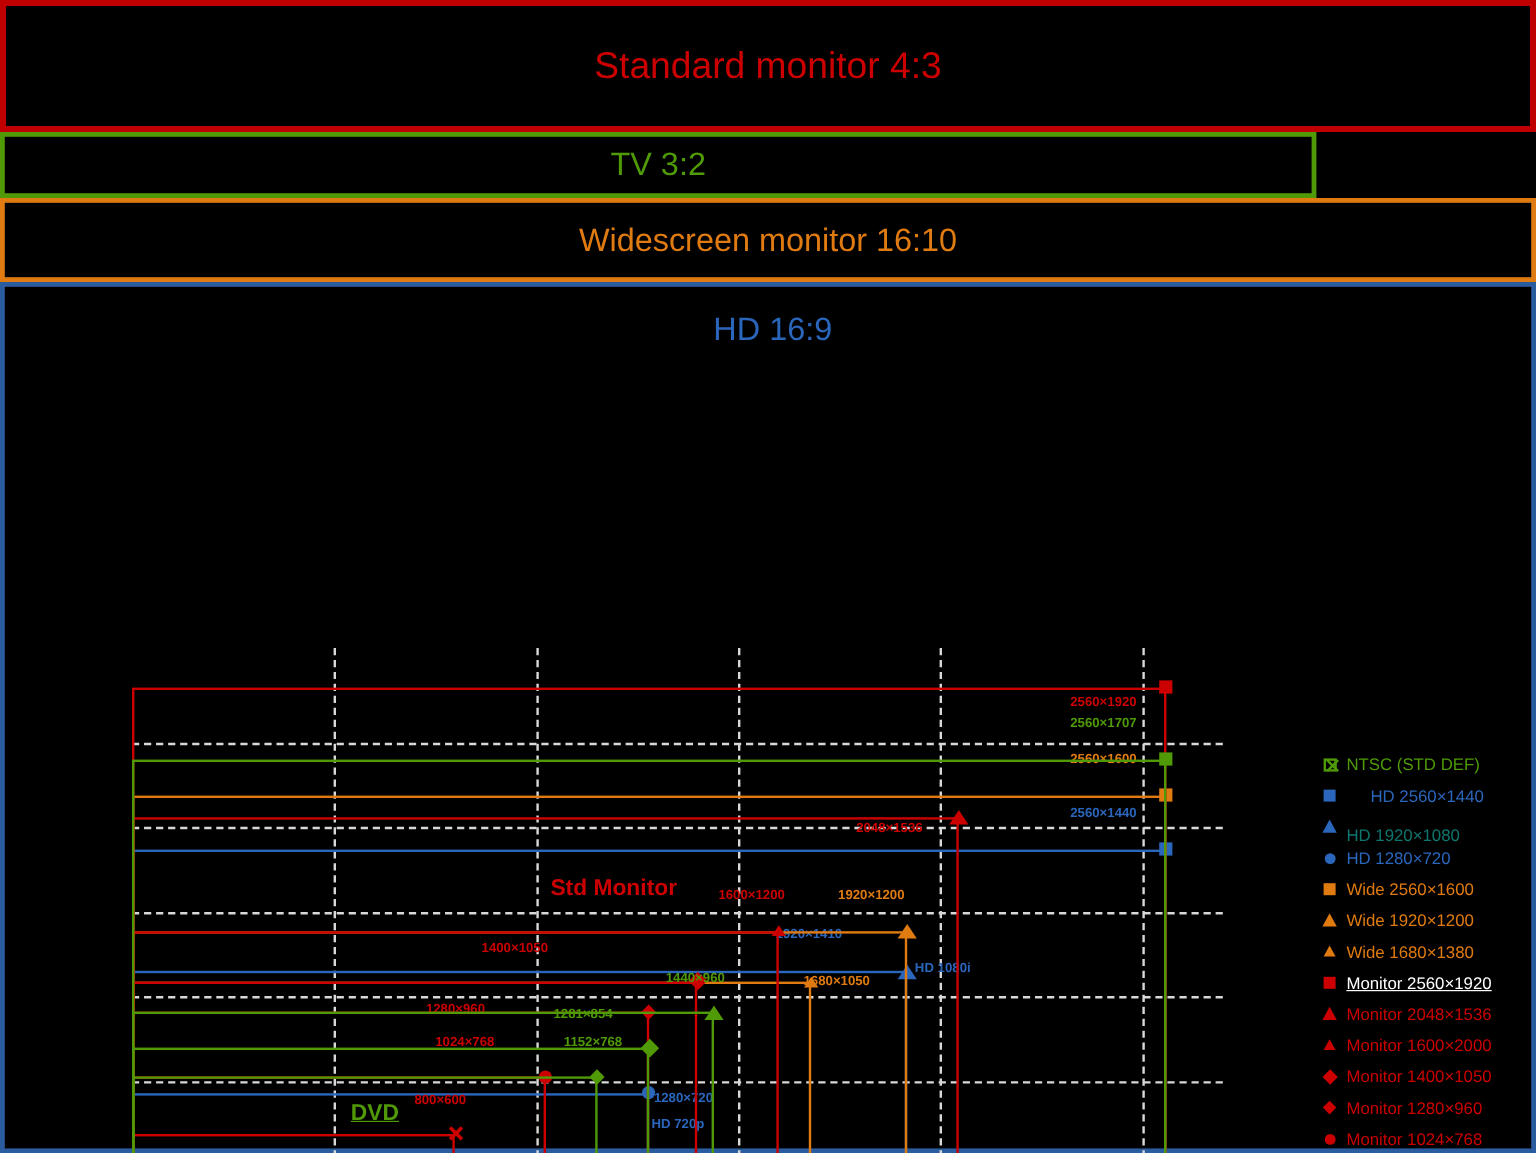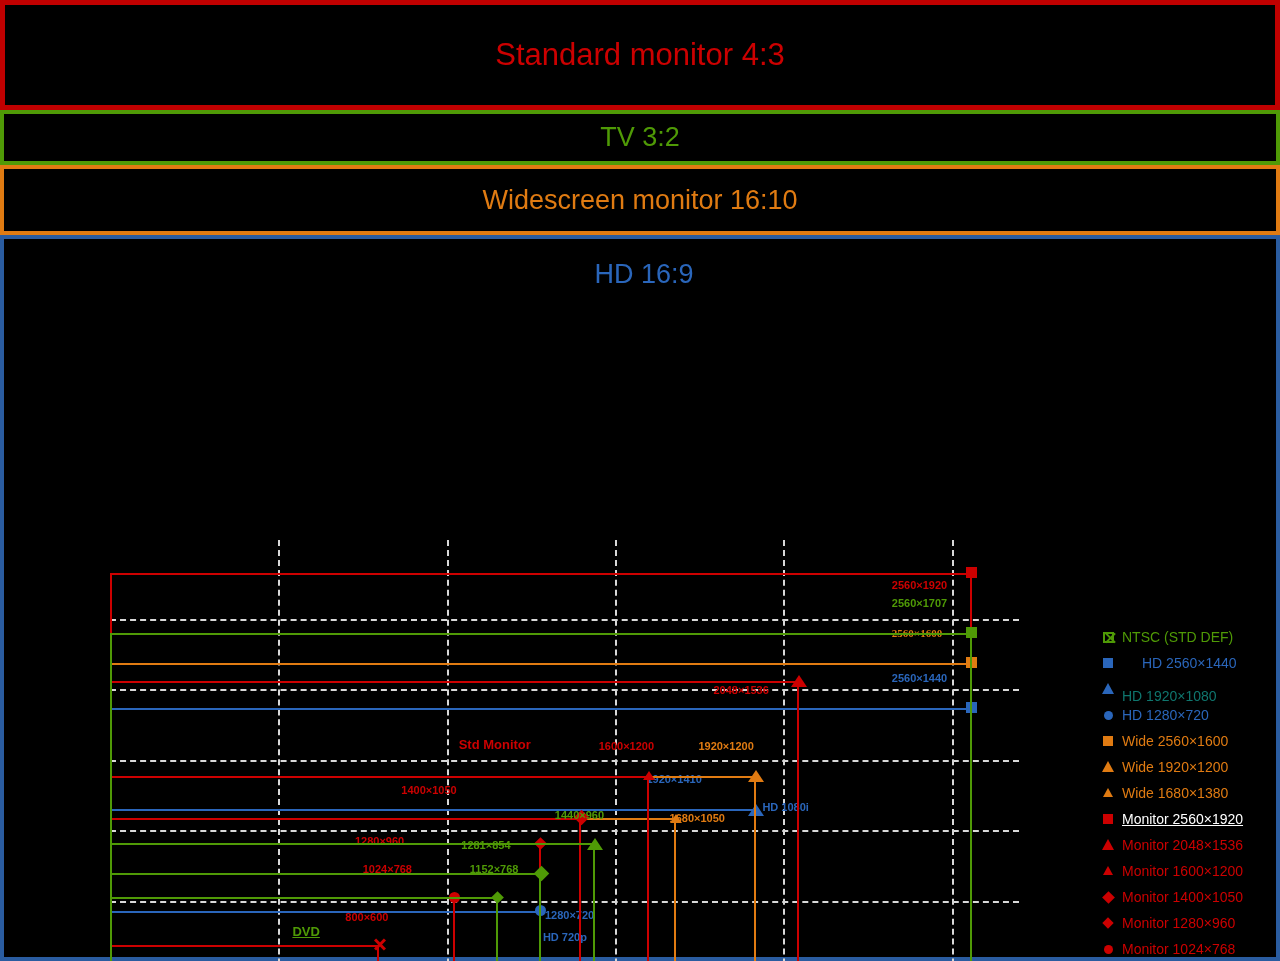--- a/index.html
+++ b/index.html
@@ -6,21 +6,21 @@
   body{width:1280px;height:961px;position:relative;overflow:hidden;
        font-family:"Liberation Sans","DejaVu Sans",sans-serif;}
 
   .banner{position:absolute;left:0;box-sizing:border-box;background:#000;
           display:flex;align-items:center;justify-content:center;}
   .banner span{font-weight:400;}
 
   #banner-43{top:0;width:1280px;height:110px;border:5px solid #c00000;}
   #banner-43 span{color:#cc0000;font-size:31px;}
 
-  #banner-32{top:110px;width:1280px;height:55px;border:4px solid #4f9a06;}
+  #banner-32{top:110px;width:1097px;height:55px;border:4px solid #4f9a06;}
   #banner-32 span{color:#4f9a06;font-size:27px;}
 
   #banner-1610{top:165px;width:1280px;height:70px;border:4px solid #e07b12;}
   #banner-1610 span{color:#e07b12;font-size:27px;}
 
   #banner-169{top:235px;width:1280px;height:726px;border:4px solid #2a5ca0;
               display:block;}
   #hd-title{position:absolute;top:20px;left:0;width:1280px;text-align:center;
             color:#2a66bb;font-size:27px;}
 
@@ -41,21 +41,21 @@
   .mk.di{transform:rotate(45deg);}
   .mk.tr{width:0;height:0;background:none !important;
          border-left:7px solid transparent;border-right:7px solid transparent;}
   .mk.x{background:none !important;}
   .mk.x:before,.mk.x:after{content:"";position:absolute;left:0;top:4px;
          width:13px;height:3px;}
   .mk.x:before{transform:rotate(45deg);}
   .mk.x:after{transform:rotate(-45deg);}
 
   .lbl{position:absolute;font-size:11px;font-weight:bold;white-space:nowrap;}
-  .lbl.big{font-size:13px;}
+  .lbl.big{font-size:19px;}
 
   
   #legend{position:absolute;left:1096px;top:385px;width:180px;}
   .lg-row{display:flex;align-items:center;height:26px;}
   .lg-mk{width:16px;height:16px;margin-right:6px;position:relative;flex:0 0 16px;}
   .lg-mk i{position:absolute;left:50%;top:50%;}
   .lg-txt{font-size:14px;font-weight:bold;white-space:nowrap;}
 
   .m-sq{width:10px;height:10px;margin:-5px 0 0 -5px;}
   .m-ci{width:9px;height:9px;border-radius:50%;margin:-4.5px 0 0 -4.5px;}
@@ -104,21 +104,21 @@
       <div class="rect" style="width: 646.4px; height: 304.56px; border-color: rgb(42, 102, 187);"></div>
       <div class="mk tr" style="color: rgb(42, 102, 187); border-left-width: 8px; border-right-width: 8px; border-bottom: 12.8px solid rgb(42, 102, 187); left: 638.4px; bottom: 298.16px;"></div>
       <div class="lbl" style="color: rgb(42, 102, 187); left: 536.4px; bottom: 328.56px;">1920×1410</div>
       <div class="lbl" style="color: rgb(42, 102, 187); left: 652.4px; bottom: 300.56px;">HD 1080i</div>
       <div class="rect" style="width: 430.933px; height: 203.04px; border-color: rgb(42, 102, 187);"></div>
       <div class="mk ci" style="color: rgb(42, 102, 187); width: 11px; height: 11px; background: rgb(42, 102, 187); left: 425.433px; bottom: 197.54px;"></div>
       <div class="lbl" style="color: rgb(42, 102, 187); left: 434.933px; bottom: 193.04px;">1280×720</div>
       <div class="lbl" style="color: rgb(42, 102, 187); left: 432.933px; bottom: 171.04px;">HD 720p</div>
       <div class="rect" style="width: 861.867px; height: 451.2px; border-color: rgb(224, 123, 18);"></div>
       <div class="mk sq" style="color: rgb(224, 123, 18); width: 11px; height: 11px; background: rgb(224, 123, 18); left: 856.367px; bottom: 445.7px;"></div>
-      <div class="lbl" style="color: rgb(224, 123, 18); left: 781.867px; bottom: 475.2px; font-family: Liberation Serif, serif;">2560×1600</div>
+      <div class="lbl" style="color: rgb(224, 123, 18); left: 781.867px; bottom: 475.2px;">2560×1600</div>
       <div class="rect" style="width: 646.4px; height: 338.4px; border-color: rgb(224, 123, 18);"></div>
       <div class="mk tr" style="color: rgb(224, 123, 18); border-left-width: 8px; border-right-width: 8px; border-bottom: 12.8px solid rgb(224, 123, 18); left: 638.4px; bottom: 332px;"></div>
       <div class="lbl" style="color: rgb(224, 123, 18); left: 588.4px; bottom: 362.4px;">1920×1200</div>
       <div class="rect" style="width: 565.6px; height: 296.1px; border-color: rgb(224, 123, 18);"></div>
       <div class="mk tr" style="color: rgb(224, 123, 18); border-left-width: 6px; border-right-width: 6px; border-bottom: 9.6px solid rgb(224, 123, 18); left: 559.6px; bottom: 291.3px;"></div>
       <div class="lbl" style="color: rgb(224, 123, 18); left: 559.6px; bottom: 290.1px;">1680×1050</div>
       <div class="rect" style="width: 861.867px; height: 541.44px; border-color: rgb(204, 0, 0);"></div>
       <div class="mk sq" style="color: rgb(204, 0, 0); width: 11px; height: 11px; background: rgb(204, 0, 0); left: 856.367px; bottom: 535.94px;"></div>
       <div class="lbl" style="color: rgb(204, 0, 0); left: 781.867px; bottom: 523.44px;">2560×1920</div>
       <div class="rect" style="width: 689.493px; height: 433.152px; border-color: rgb(204, 0, 0);"></div>
@@ -209,21 +209,21 @@
       <div class="lg-row">
         <span class="lg-mk">
           <i class="m-tr" style="color: rgb(204, 0, 0); border-bottom: 11px solid rgb(204, 0, 0);"></i>
         </span>
         <span class="lg-txt" style="color: rgb(204, 0, 0);">Monitor 2048×1536</span>
       </div>
       <div class="lg-row">
         <span class="lg-mk">
           <i class="m-tr m-tr-s" style="color: rgb(204, 0, 0); border-bottom: 9px solid rgb(204, 0, 0);"></i>
         </span>
-        <span class="lg-txt" style="color: rgb(204, 0, 0);">Monitor 1600×1200</span>
+        <span class="lg-txt" style="color: rgb(204, 0, 0);">Monitor 1600×2000</span>
       </div>
       <div class="lg-row">
         <span class="lg-mk">
           <i class="m-di" style="color: rgb(204, 0, 0); background: rgb(204, 0, 0);"></i>
         </span>
         <span class="lg-txt" style="color: rgb(204, 0, 0);">Monitor 1400×1050</span>
       </div>
       <div class="lg-row">
         <span class="lg-mk">
           <i class="m-di" style="color: rgb(204, 0, 0); background: rgb(204, 0, 0); width: 8px; height: 8px; margin: -4px 0px 0px -4px;"></i>

